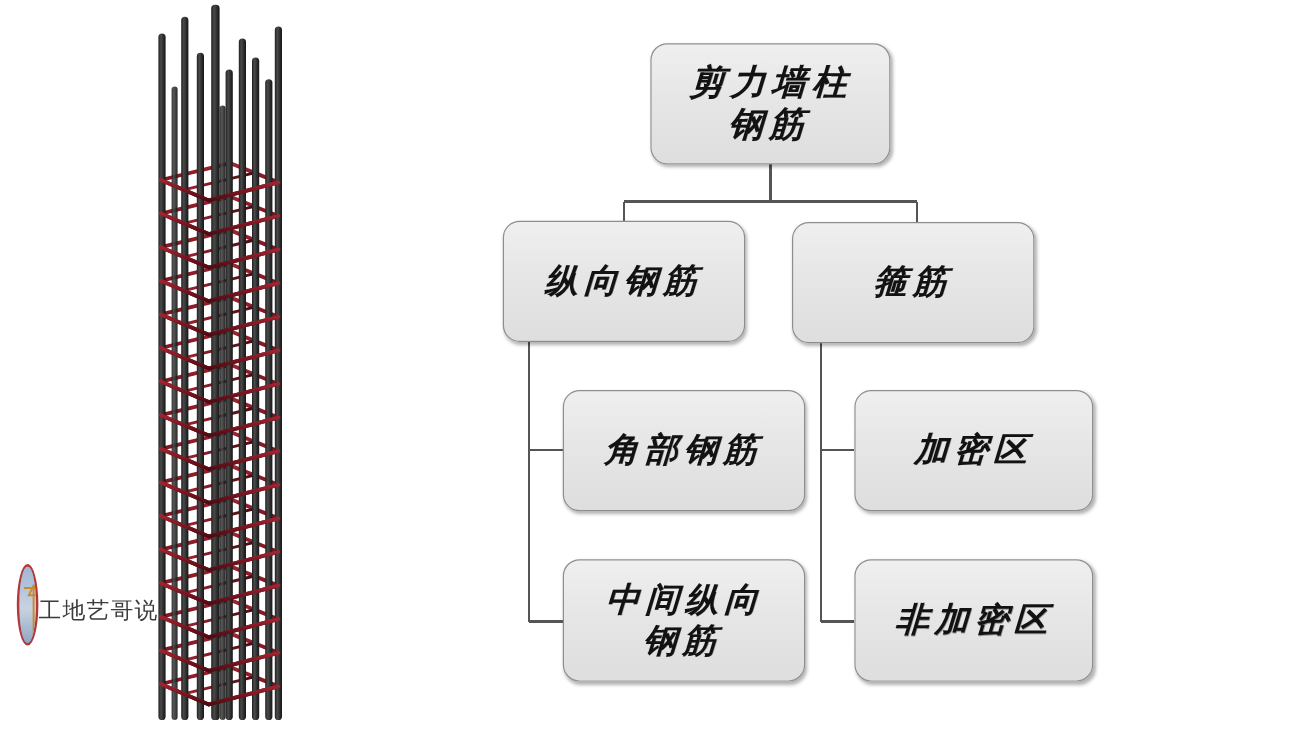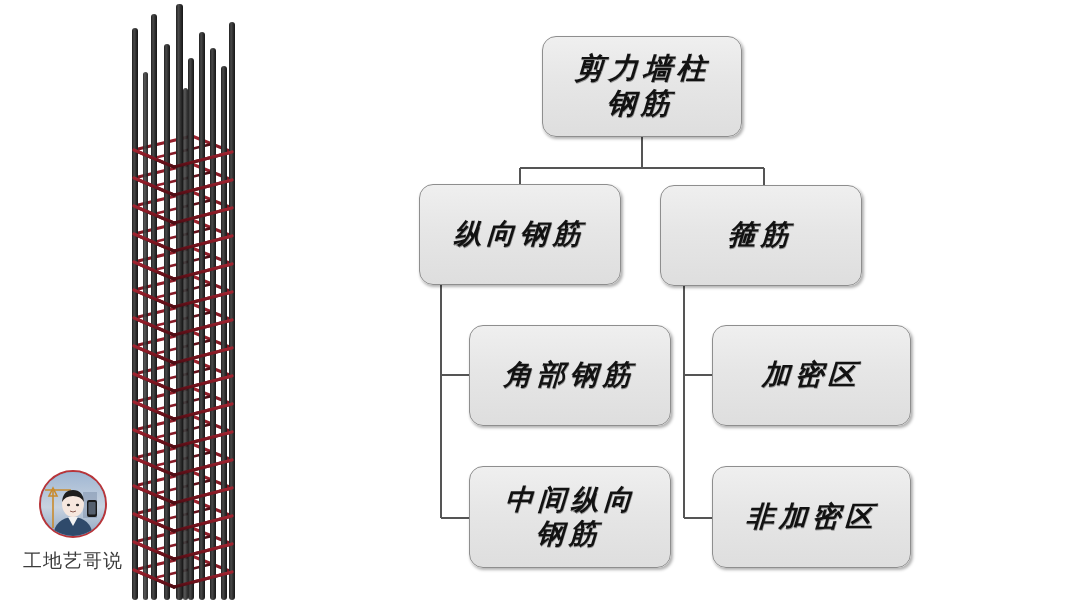--- a/index.html
+++ b/index.html
@@ -90,21 +90,21 @@
   }
 
   
   #watermark {
     position: absolute;
     left: 14px;
     top: 470px;
     width: 118px;
     z-index: 8;
     display: flex;
-    flex-direction: column;
+    flex-direction: row;
     align-items: center;
   }
   #avatar {
     width: 64px;
     height: 64px;
     border-radius: 50%;
     border: 2px solid #b8353a;
     overflow: hidden;
     position: relative;
     background: #7d94b4;

